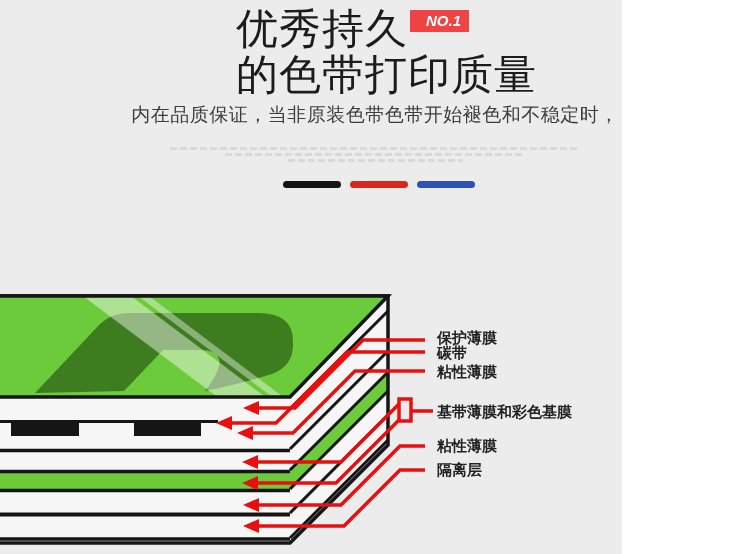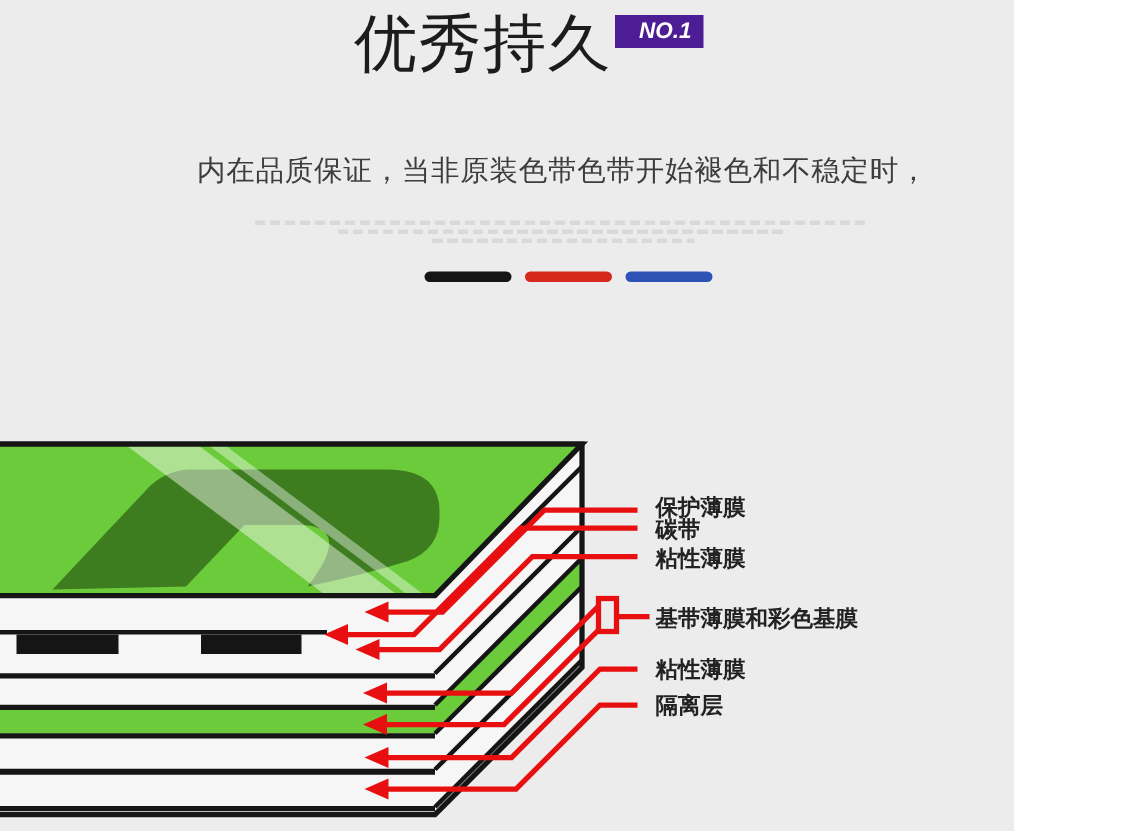--- a/index.html
+++ b/index.html
@@ -1,18 +1,18 @@
 <!DOCTYPE html>
 <html><head>
 <meta charset="utf-8">
 <style>
   html,body{margin:0;padding:0;}
   .page{
     position:relative;
-    width:676px;height:554px;
+    width:622px;height:554px;
     background:#ececec;
     overflow:hidden;
     font-family:"Liberation Sans","DejaVu Sans",sans-serif;
   }
   .title-block{position:absolute;left:236px;top:6px;}
   .title-line{
     font-size:42px;line-height:46px;font-weight:500;
     color:#1c1c1c;letter-spacing:1px;white-space:nowrap;
   }
   .badge{
@@ -44,22 +44,23 @@
   .layer-label{font-size:15px;font-weight:bold;fill:#222;
     font-family:"Liberation Sans","DejaVu Sans",sans-serif;}
 </style>
 </head>
 <body>
 
 <div class="page">
 
   <div class="title-block">
     <div class="title-line">优秀持久</div>
+    <div class="title-line">的色带打印质量</div>
   </div>
-  <div class="badge" style="background: #4c1d95; padding-left: 16px;">NO.1</div>
+  <div class="badge" style="background: #ef4444; padding-left: 16px;">NO.1</div>
 
   <div class="subtitle">
     <div>内在品质保证，当非原装色带色带开始褪色和不稳定时，</div>
   </div>
 
   <div class="microtext">
     <div class="row row1"></div>
     <div class="row row2"></div>
     <div class="row row3"></div>
   </div>

